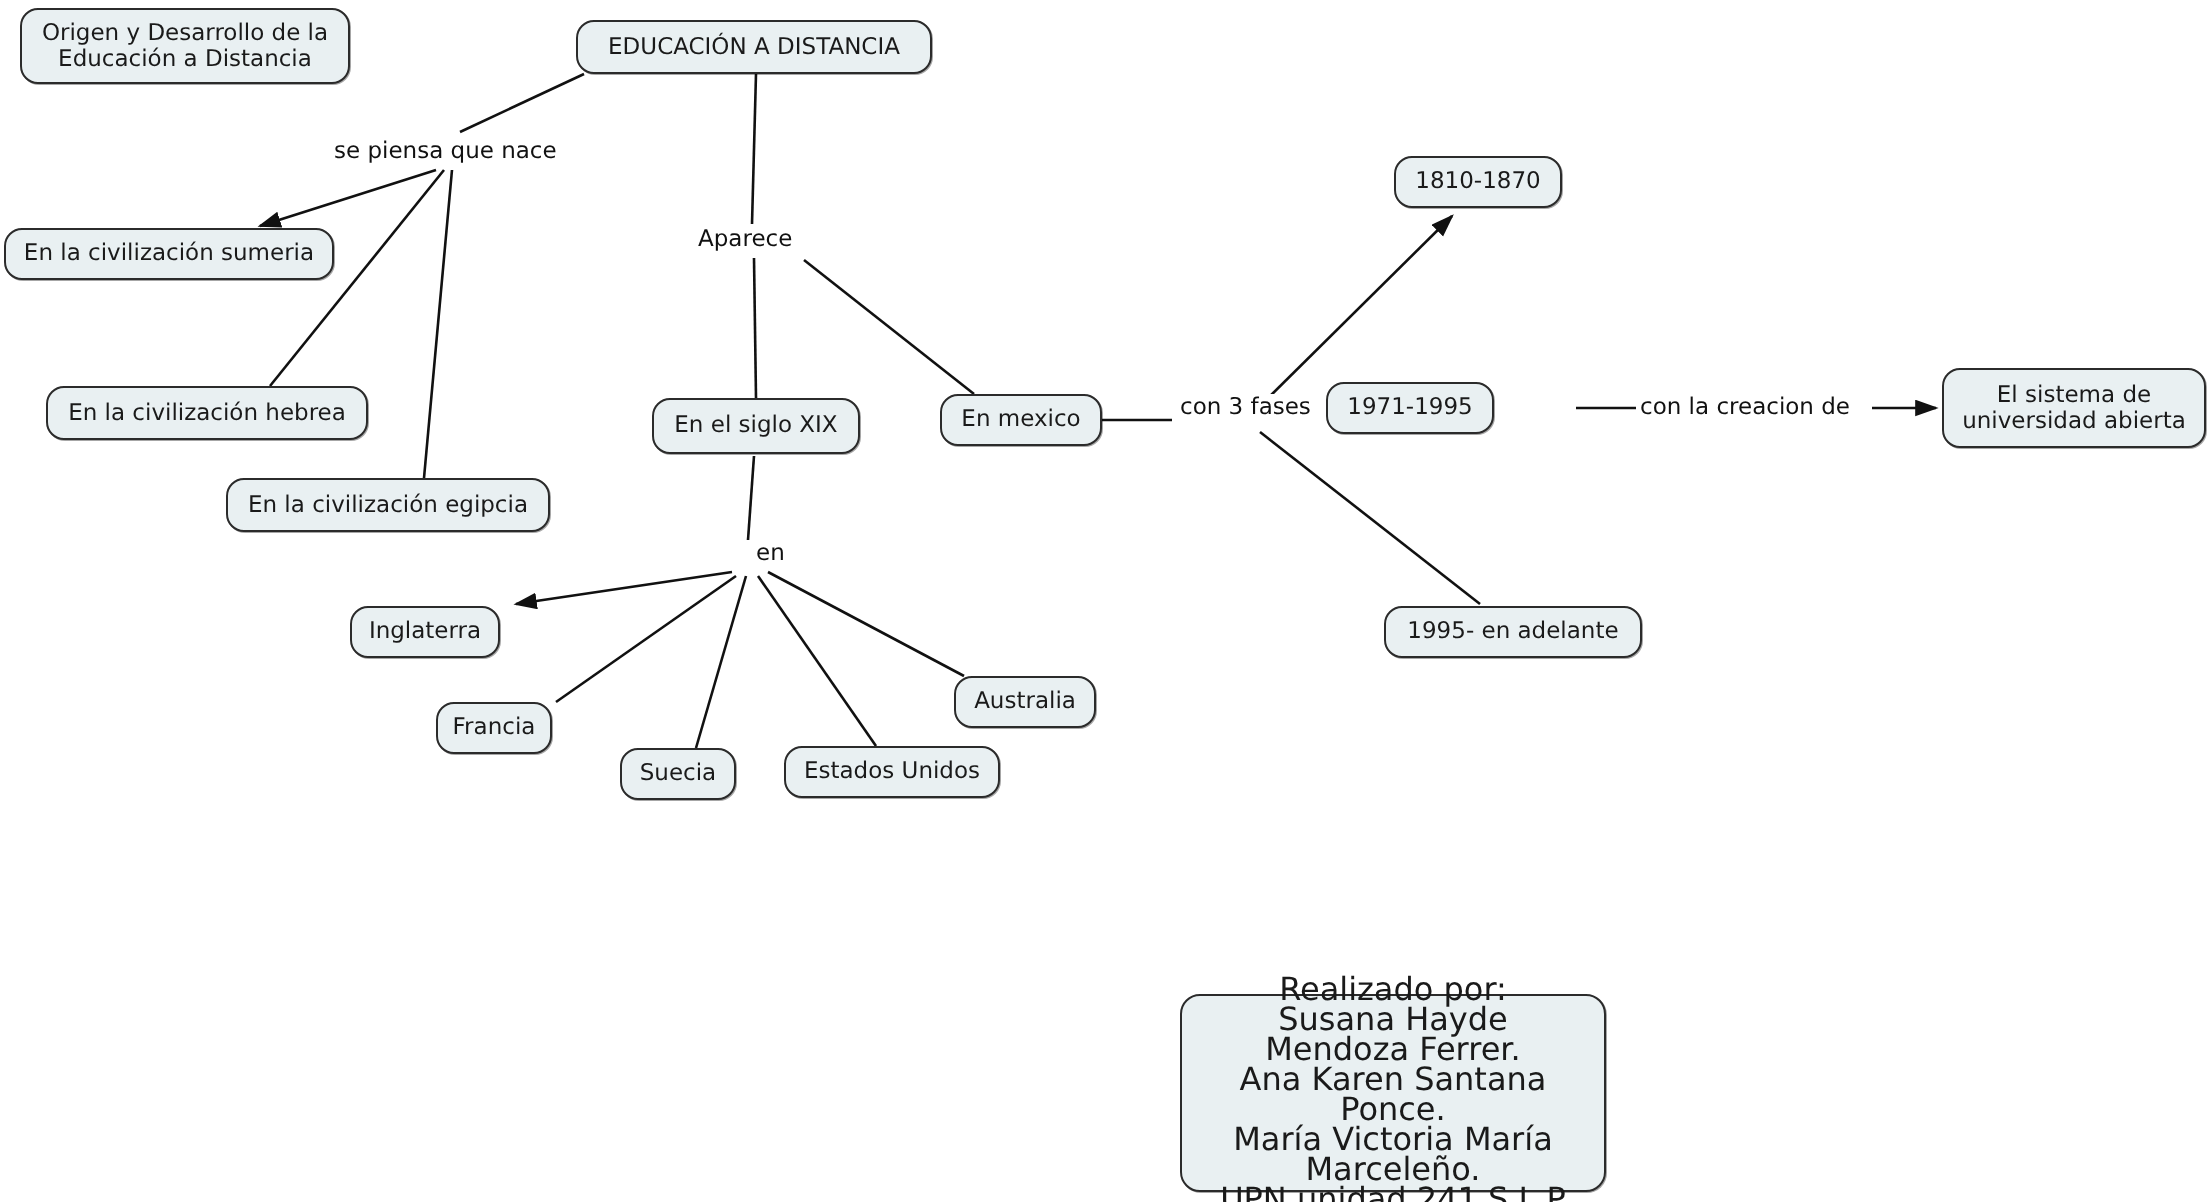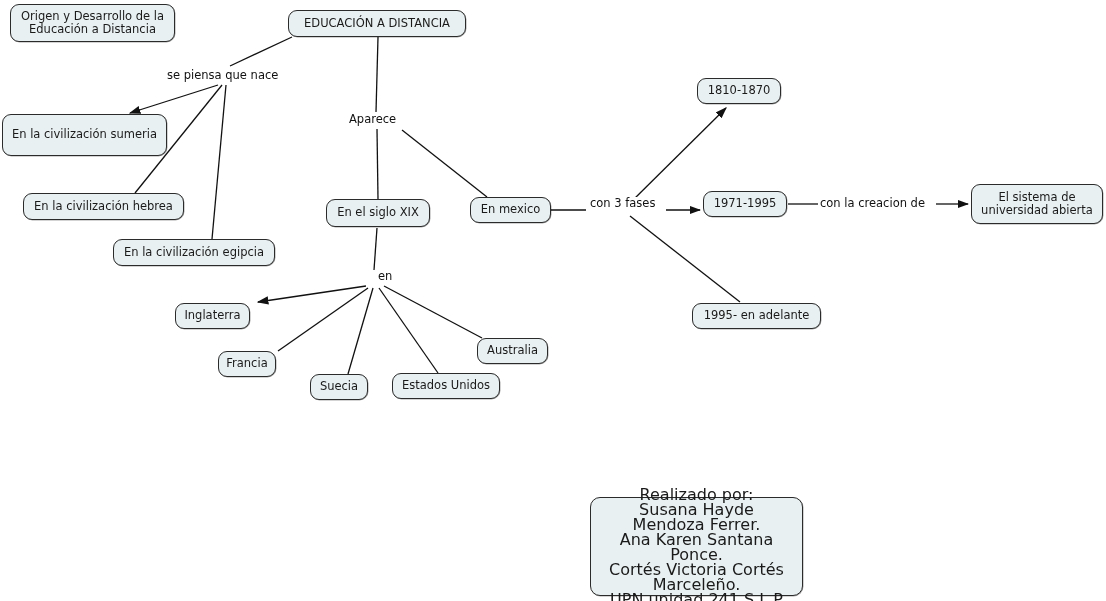--- a/index.html
+++ b/index.html
@@ -122,21 +122,21 @@
     <line x1="788" y1="204" x2="818" y2="204" stroke="#111111" stroke-width="1.3"></line>
 
     <line x1="936" y1="204" x2="968" y2="204" stroke="#111111" stroke-width="1.3" marker-end="url(#arrow)"></line>
   </svg>
 
   <div class="node" style="left:10px; top:4px; width:165px; height:38px;">Origen y Desarrollo de la
 Educación a Distancia</div>
 
   <div class="node" style="left:288px; top:10px; width:178px; height:27px;">EDUCACIÓN A DISTANCIA</div>
 
-  <div class="node" style="left:2px; top:114px; width:165px; height:42px;">En la civilización sumeria</div>
+  <div class="node" style="left:2px; top:114px; width:165px; height:26px;">En la civilización sumeria</div>
 
   <div class="node" style="left:23px; top:193px; width:161px; height:27px;">En la civilización hebrea</div>
 
   <div class="node" style="left:113px; top:239px; width:162px; height:27px;">En la civilización egipcia</div>
 
   <div class="node" style="left:326px; top:199px; width:104px; height:28px;">En el siglo XIX</div>
 
   <div class="node" style="left:470px; top:197px; width:81px; height:26px;">En mexico</div>
 
   <div class="node" style="left:175px; top:303px; width:75px; height:26px;">Inglaterra</div>
@@ -144,39 +144,39 @@
   <div class="node" style="left:218px; top:351px; width:58px; height:26px;">Francia</div>
 
   <div class="node" style="left:310px; top:374px; width:58px; height:26px;">Suecia</div>
 
   <div class="node" style="left:392px; top:373px; width:108px; height:26px;">Estados Unidos</div>
 
   <div class="node" style="left:477px; top:338px; width:71px; height:26px;">Australia</div>
 
   <div class="node" style="left:697px; top:78px; width:84px; height:26px;">1810-1870</div>
 
-  <div class="node" style="left:703px; top:191px; width:84px; height:26px;">1971-1995</div>
+  <div class="node" style="left:663px; top:191px; width:84px; height:26px;">1971-1995</div>
 
   <div class="node" style="left:692px; top:303px; width:129px; height:26px;">1995- en adelante</div>
 
   <div class="node" style="left:971px; top:184px; width:132px; height:40px;">El sistema de
 universidad abierta</div>
 
   <div class="link-label" style="left:167px; top:69px;">se piensa que nace</div>
 
   <div class="link-label" style="left:349px; top:113px;">Aparece</div>
 
   <div class="link-label" style="left:366px; top:270px;margin-left:12px;">en</div>
 
   <div class="link-label" style="left:590px; top:197px;">con 3 fases</div>
 
   <div class="link-label" style="left:820px; top:197px;">con la creacion de</div>
 
   <div class="credits" style="left:590px; top:497px; width:213px; height:99px;">
     <span>Realizado por:</span>
     <span>Susana Hayde Mendoza Ferrer.</span>
     <span>Ana Karen Santana Ponce.</span>
-    <span>Cortés Victoria Cortés Marceleño.</span>
+    <span>María Victoria María Marceleño.</span>
     <span style="height:12px;"></span>
     <span>UPN unidad 241 S.L.P</span>
   </div>
 
 </div>
 
 </body></html>

